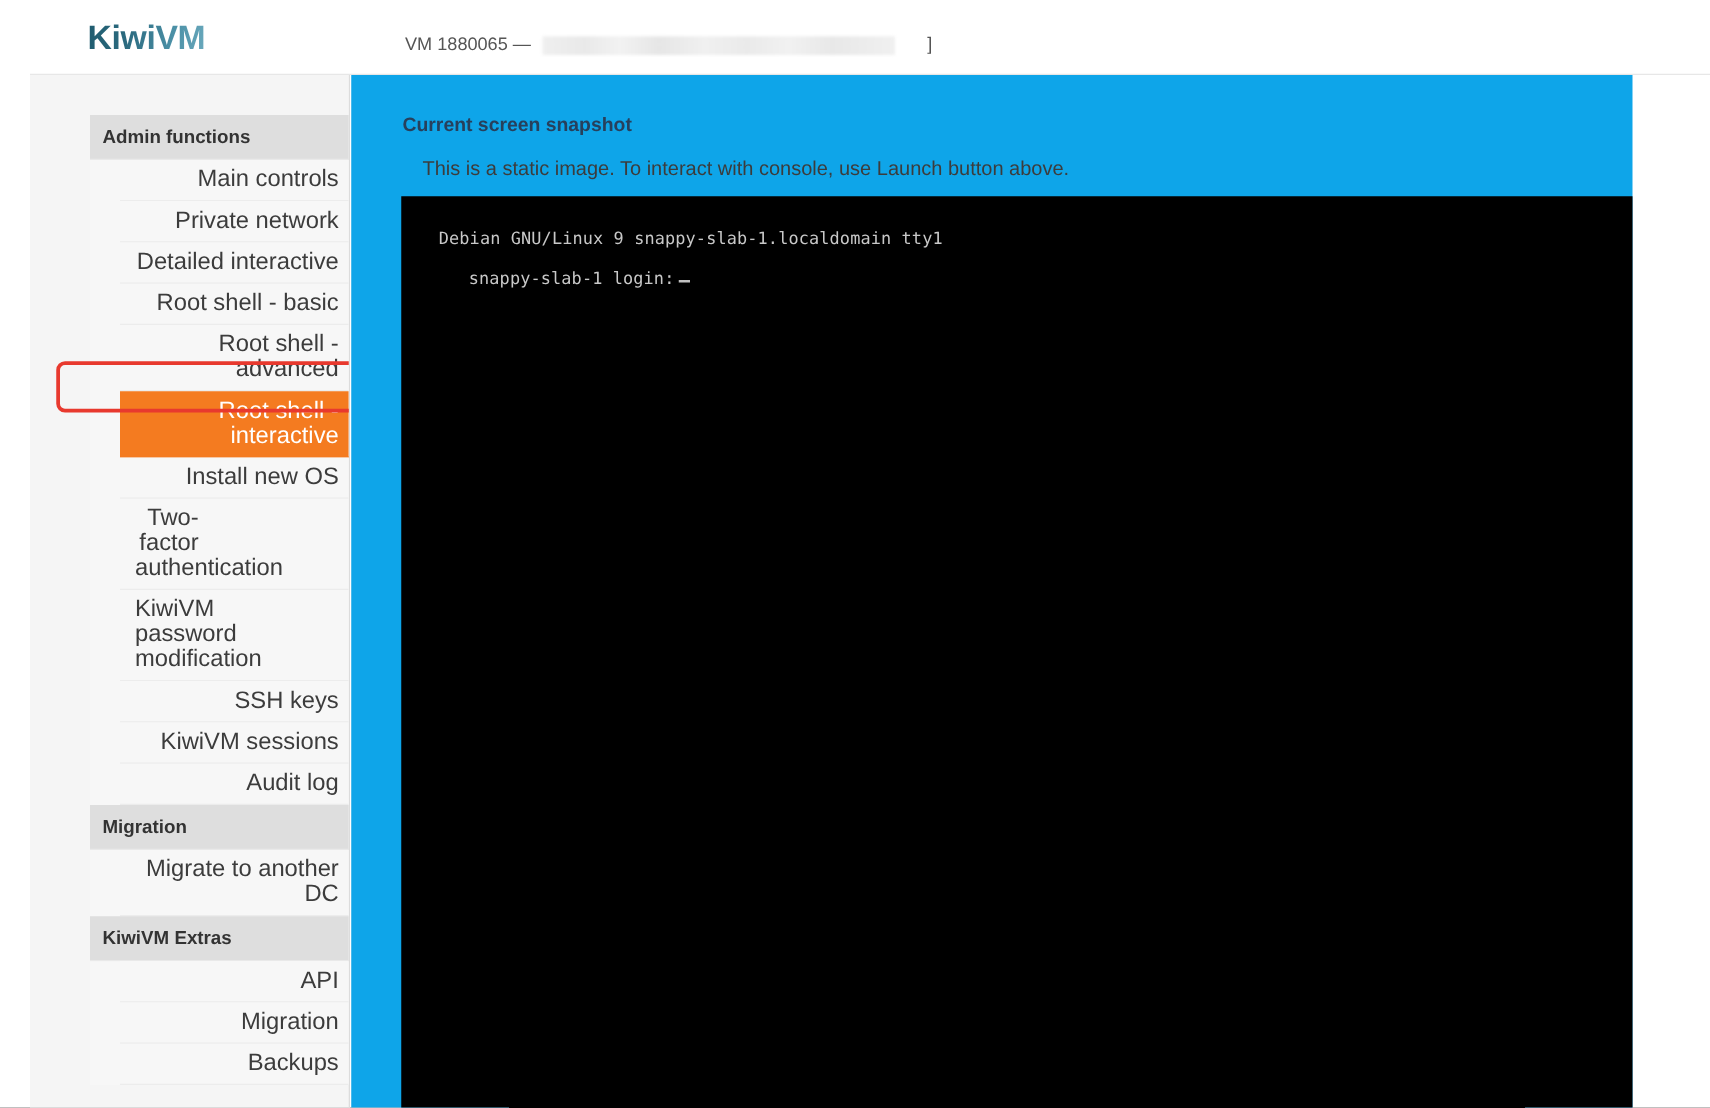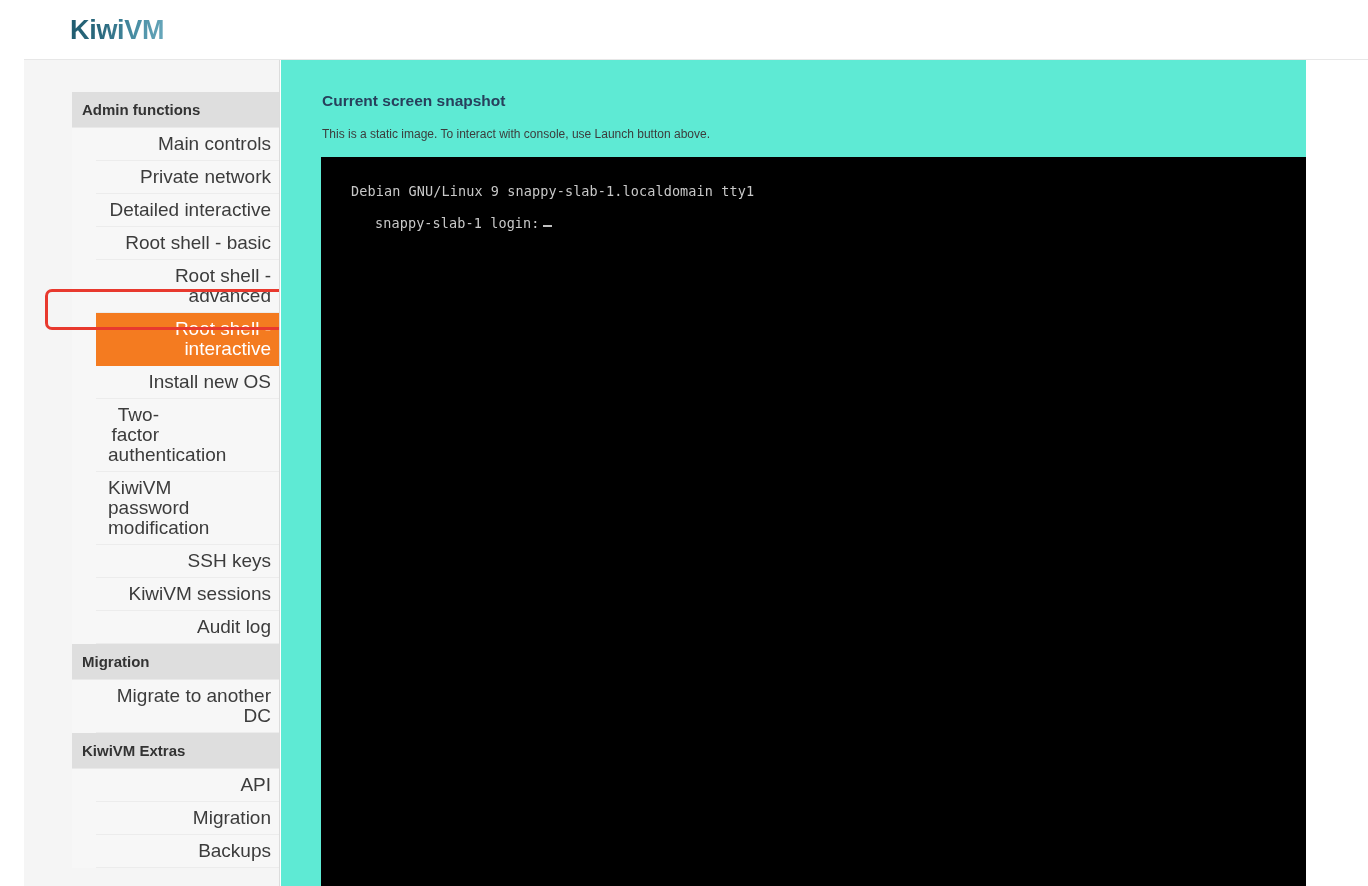--- a/index.html
+++ b/index.html
@@ -104,34 +104,34 @@
     border-radius: 7px;
     pointer-events: none;
     z-index: 5;
   }
 
   
   #main {
     position: absolute;
     left: 257px; top: 60px;
     width: 1025px; height: 826px;
-    background: #5eead4;
+    background: #0ea5e9;
     overflow: hidden;
   }
   #content-title {
     position: absolute;
     left: 17px; top: 32px;
     font-size: 15.5px;
     font-weight: bold;
     color: #27405c;
   }
   #content-note {
     position: absolute;
-    left: 17px; top: 67px;
-    font-size: 12px;
+    left: 33px; top: 67px;
+    font-size: 16px;
     color: #3c3c3c;
   }
   #console-screen {
     position: absolute;
     left: 16px; top: 97px;
     width: 1025px; height: 730px;
     background: #000000;
     padding: 18px 0 0 2px;
     overflow: hidden;
   }
@@ -153,20 +153,25 @@
     margin-left: 3px;
     position: relative;
     top: -1px;
   }
 </style>
 </head>
 <body>
 
 <div id="app-header">
   <div id="brand-logo">KiwiVM</div>
+  <div id="vm-title">
+    <span>VM 1880065 —</span>
+    <span id="vm-redacted"></span>
+    <span>]</span>
+  </div>
 </div>
 
 <div id="sidebar">
   <div class="side-spacer"></div>
   <div id="sidebar-sections">
       <div class="side-section">Admin functions</div>
       <div class="side-group">
         <div class="side-item">Main controls</div>
         <div class="side-item">Private network</div>
         <div class="side-item">Detailed interactive</div>

